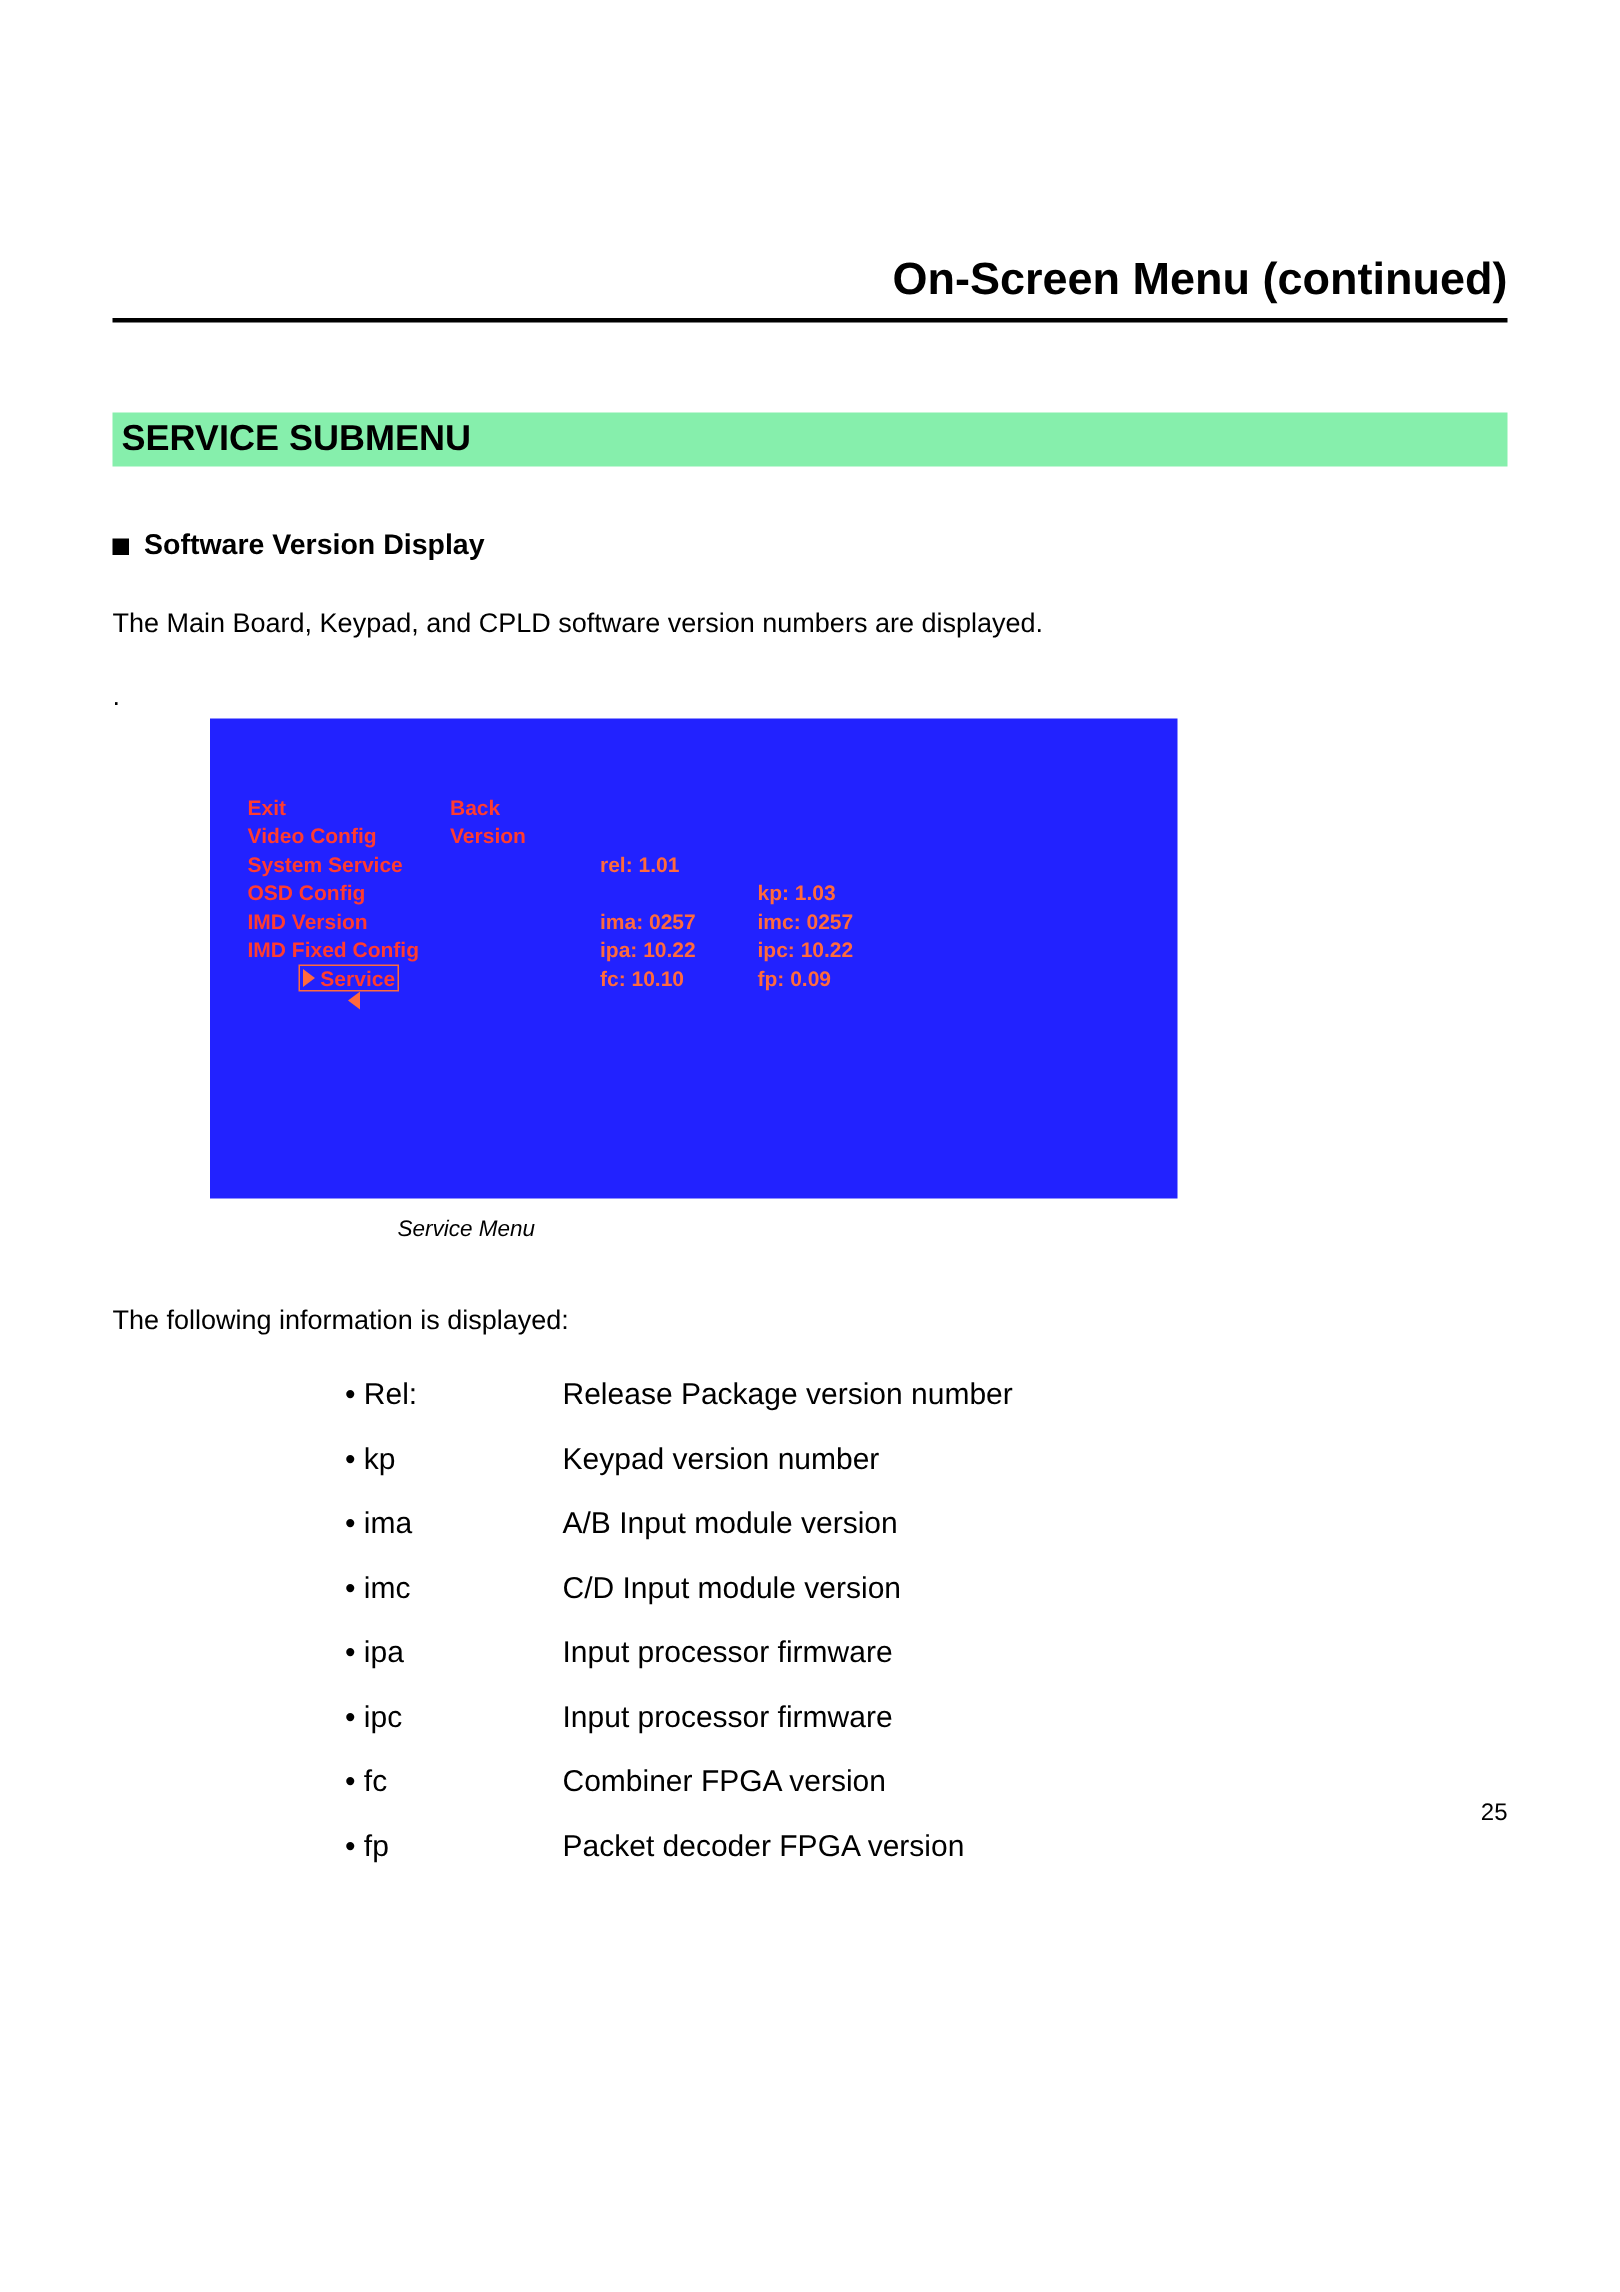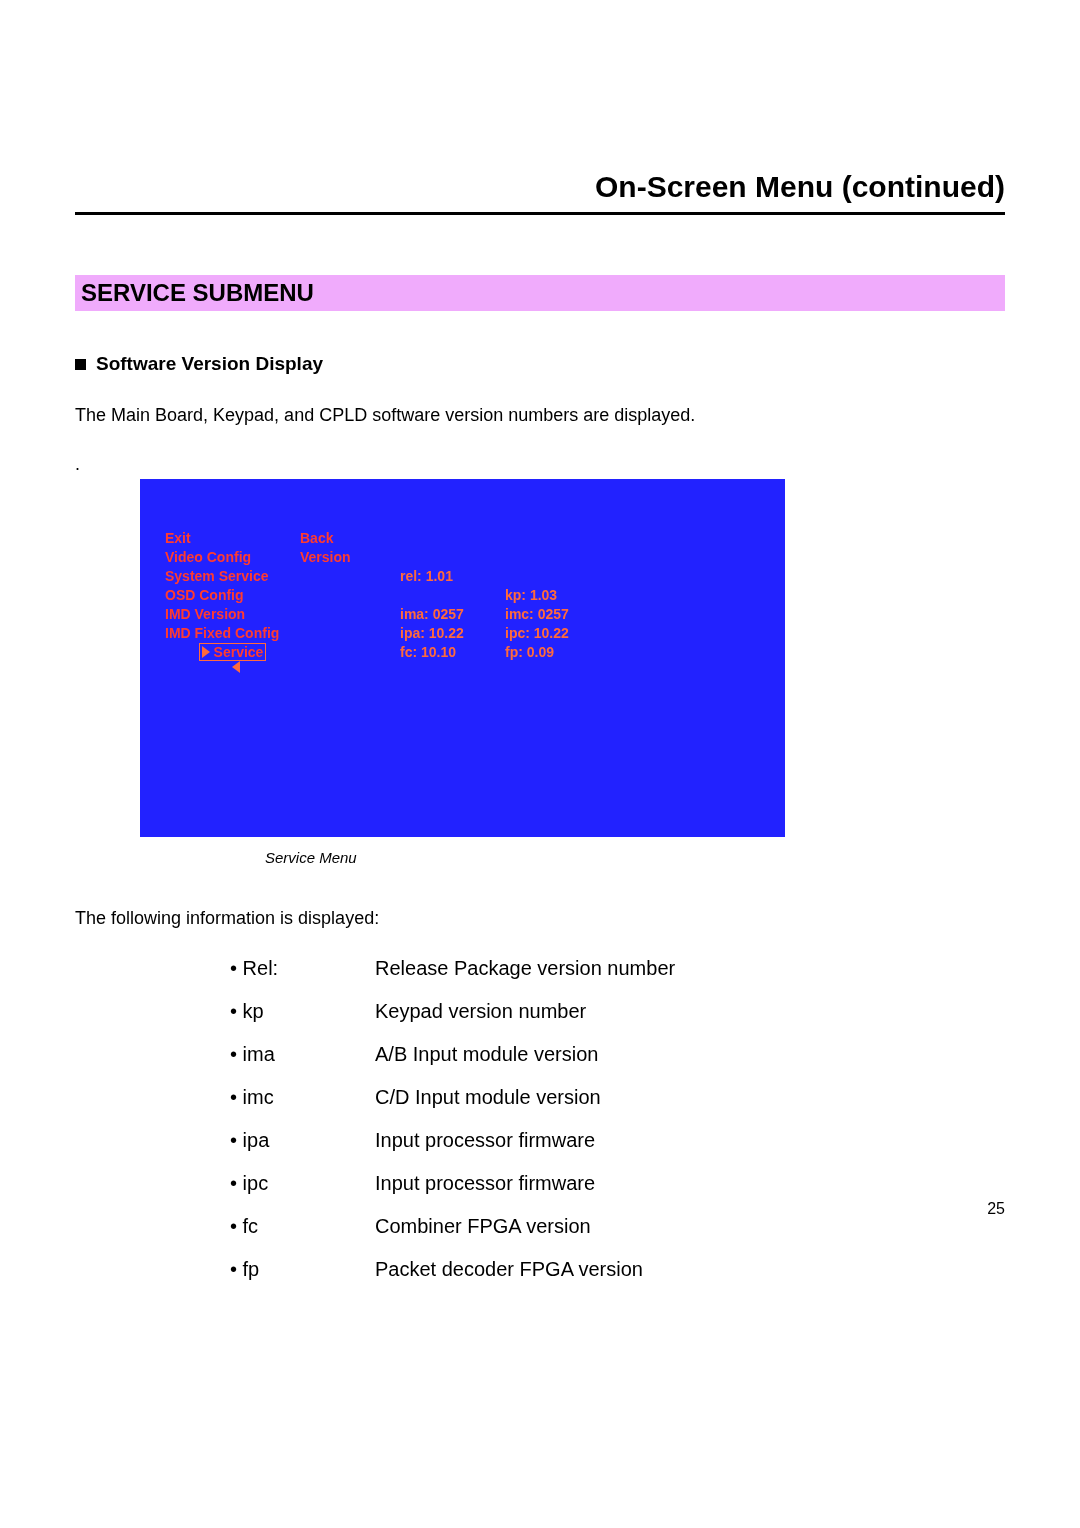--- a/index.html
+++ b/index.html
@@ -18,21 +18,21 @@
   }
   .main-title {
     font-size: 30px;
     font-weight: bold;
     text-align: right;
     padding-bottom: 8px;
     border-bottom: 3px solid #000;
     margin-bottom: 60px;
   }
   .section-bar {
-    background: #f0abfc;
+    background: #86efac;
     font-size: 24px;
     font-weight: bold;
     padding: 4px 6px;
     margin-bottom: 42px;
   }
   .sub-heading {
     font-size: 19px;
     font-weight: bold;
     display: flex;
     align-items: center;
@@ -49,21 +49,21 @@
   .body-text {
     font-size: 18px;
     margin-bottom: 28px;
   }
   .dot-line {
     font-size: 18px;
     margin-bottom: 4px;
   }
   .blue-panel {
     width: 645px;
-    height: 358px;
+    height: 320px;
     background: #2222ff;
     margin-left: 65px;
     padding: 50px 0 0 25px;
     color: #ff3b30;
     font-family: Verdana, Arial, sans-serif;
     font-size: 14px;
     font-weight: bold;
     position: relative;
   }
   .blue-panel .row {

